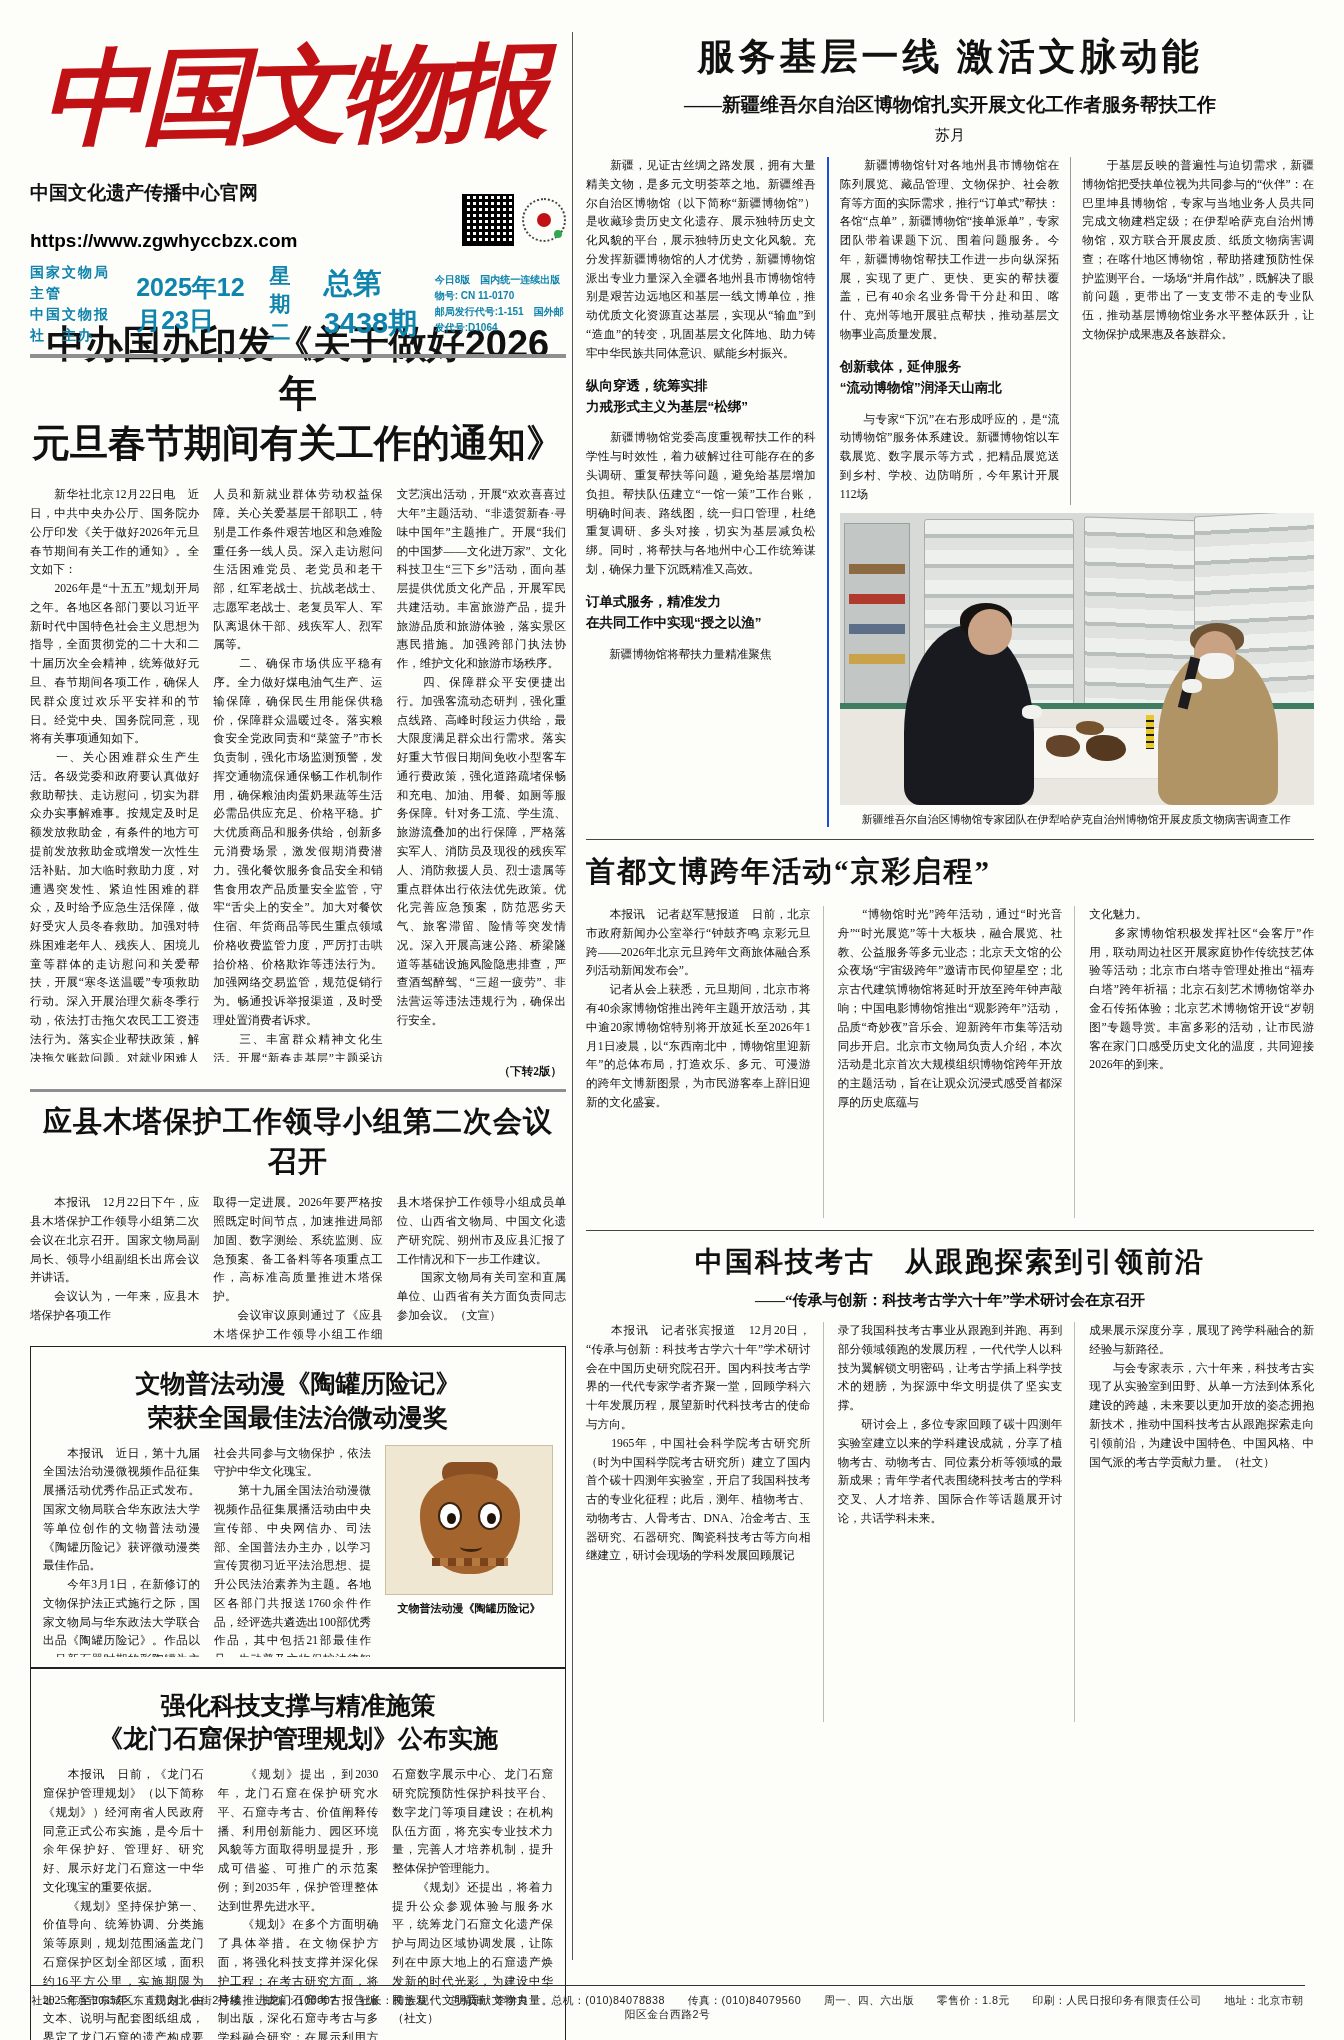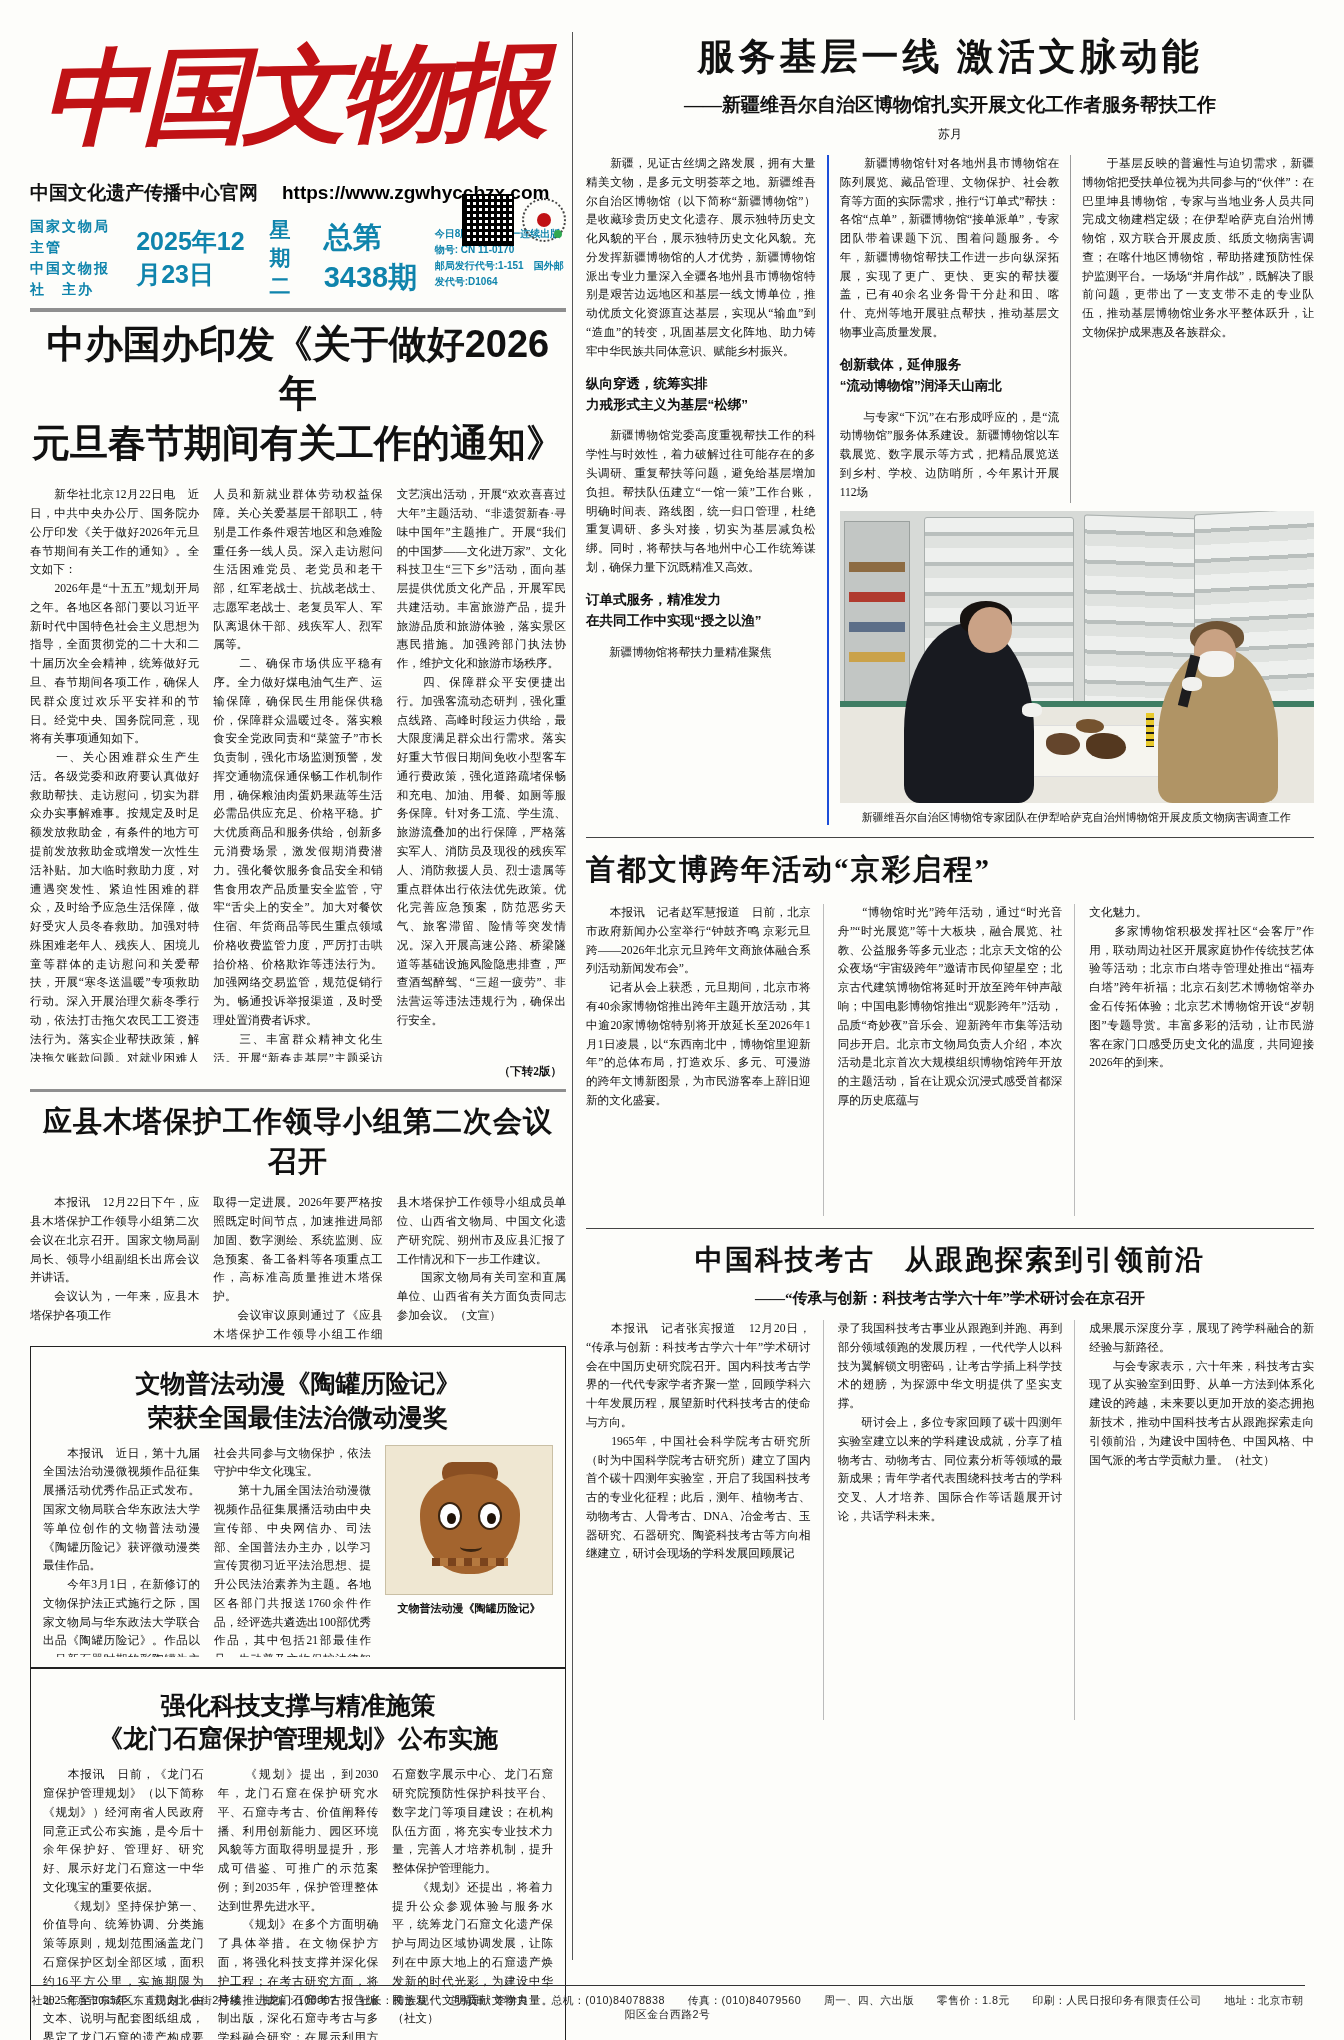--- a/index.html
+++ b/index.html
@@ -15,21 +15,21 @@
 
   
   .masthead { position:relative; height:268px; }
   .mh-title {
     color:#c01215; font-weight:bold; font-style:italic;
     font-size:104px; letter-spacing:-6px; line-height:1.0;
     transform:scaleX(1.02) rotate(-1deg); transform-origin:left top;
     padding:22px 0 0 10px; white-space:nowrap;
   }
   .mh-row1 { display:flex; align-items:baseline; gap:24px; margin-top:28px;
-    font-family:"Liberation Sans","DejaVu Sans",sans-serif; font-weight:bold; font-size:19px; }
+    font-family:"Liberation Sans","DejaVu Sans",sans-serif; font-weight:bold; font-size:19px;flex-direction:column; }
   .mh-row1 a { color:#000; text-decoration:none; }
   .mh-codes { position:absolute; right:0; top:168px; display:flex; gap:8px; align-items:center; }
   .qr {
     width:52px; height:52px; border:2px solid #000; background:
       repeating-linear-gradient(0deg,#000 0 3px,transparent 3px 6px),
       repeating-linear-gradient(90deg,#000 0 3px,#fff 3px 6px);
   }
   .seal { width:44px; height:44px; border:2px dotted #444; border-radius:50%; position:relative; }
   .seal::before { content:""; position:absolute; left:13px; top:13px; width:14px; height:14px;
     border-radius:50%; background:#c01215; }
@@ -75,21 +75,21 @@
     background:#201308; border-radius:50%; }
   .pot-mouth { position:absolute; left:74px; top:96px; width:22px; height:10px;
     border-bottom:3px solid #3a2410; border-radius:0 0 50% 50%; }
   .pot-deco { position:absolute; left:46px; top:112px; width:76px; height:8px;
     background:repeating-linear-gradient(90deg,#7a431c 0 8px,#b5793f 8px 16px); }
   .pot-caption { font-size:11px; font-weight:bold; text-align:center; margin-top:6px; }
 
   
   .xj-title { font-size:37px; letter-spacing:4px; font-weight:bold; text-align:center; margin-top:6px; }
   .xj-sub { font-size:19px; font-weight:bold; text-align:center; margin-top:10px; }
-  .xj-byline { font-size:12px; text-align:center; margin:8px 0 12px 0; }
+  .xj-byline { font-size:15px; text-align:center; margin:8px 0 12px 0; }
   .xj-grid { display:grid; grid-template-columns:1fr 1fr 1fr; column-gap:0; }
   .xj-grid > * { padding:0 11px; }
   .xj-c1 { grid-column:1; grid-row:1 / span 3; border-right:2px solid #1d4ed8; padding-left:0; }
   .xj-c2 { grid-column:2; grid-row:1; border-right:1px solid #999; }
   .xj-c3 { grid-column:3; grid-row:1; padding-right:0; }
   .xj-photo-cell { grid-column:2 / span 2; grid-row:2; padding-right:0; }
   .xj-cap-cell { grid-column:2 / span 2; grid-row:3; padding-right:0; }
   .subhead { font-family:"Liberation Sans",sans-serif; font-weight:bold; font-size:13.5px;
     line-height:1.55; margin:12px 0; white-space:pre-line; }
   .photo { position:relative; width:100%; height:292px; background:#d7dad7; overflow:hidden;

